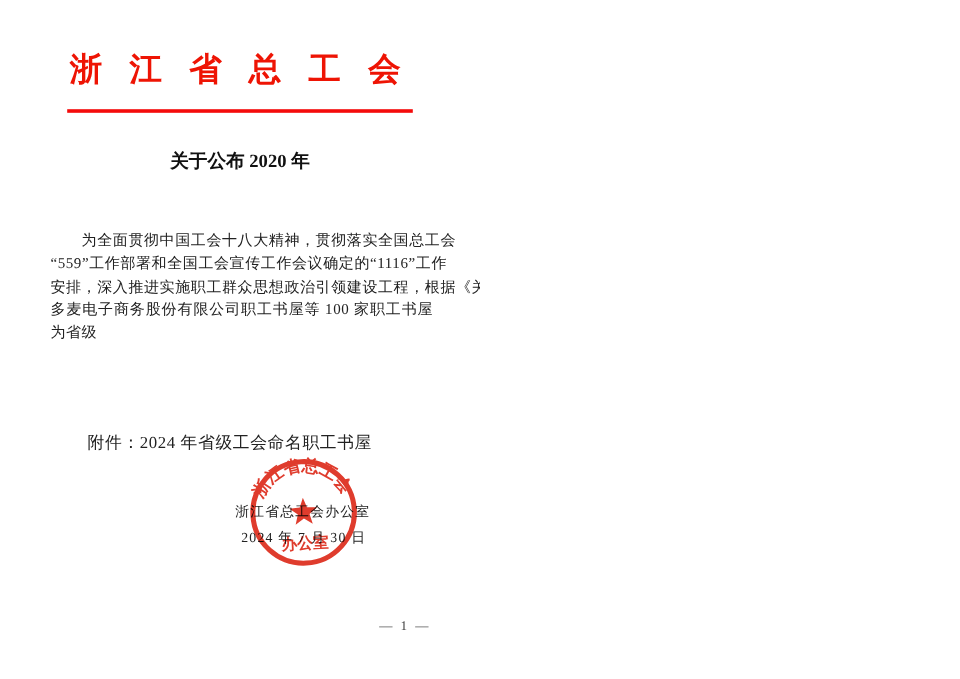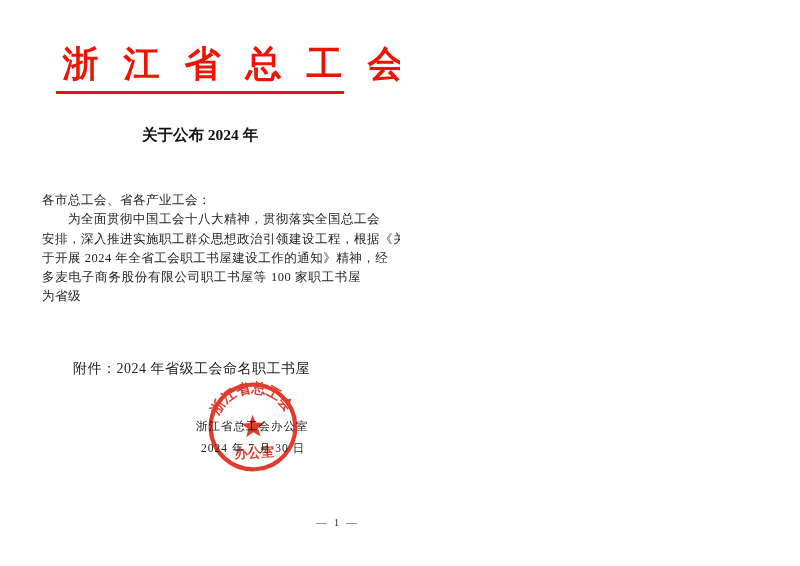--- a/index.html
+++ b/index.html
@@ -8,23 +8,22 @@
     font-family:"Liberation Serif","DejaVu Serif",serif;
     color:#1a1a1a;
   }
   .page{position:absolute;top:0;height:566px;background:#fff;}
   #page-left{left:0;width:400px;}
   #page-right{left:400px;width:400px;}
 
   
   .org-header{
     position:absolute;left:0;top:40px;width:400px;text-align:center;
-    font-size:36px;font-weight:bold;letter-spacing:8px;color:#ee1404;
+    font-size:27px;font-weight:bold;letter-spacing:8px;color:#ee1404;
     white-space:nowrap;
-    margin-left:37px;
   }
   .red-rule{position:absolute;left:56px;top:91px;width:288px;height:3px;background:#f40b0b;}
   .doc-title{
     position:absolute;left:0;top:126px;width:400px;text-align:center;
     font-size:15.5px;font-weight:bold;line-height:18px;color:#111;
   }
   .body-block{
     position:absolute;left:42px;top:191px;width:319px;
     font-size:12.5px;line-height:19.3px;letter-spacing:0.5px;color:#222;
   }
@@ -44,30 +43,29 @@
   .page-num{position:absolute;top:516px;font-size:11px;letter-spacing:2px;color:#3c3c3c;white-space:nowrap;}
   #page-num-left{left:316px;}
 </style>
 </head>
 <body>
 
 <div class="page" id="page-left">
   <div class="org-header">浙 江 省 总 工 会</div>
   <div class="red-rule"></div>
   <div class="doc-title">
-    <div>关于公布 2024 年</div>
+    <div>关于公布 2020 年</div>
   </div>
 
   <div class="body-block">
-    <div class="salutation">各市总工会、省各产业工会：</div>
     <div>
 
     <div class="body-line">　　为全面贯彻中国工会十八大精神，贯彻落实全国总工会</div>
+        <div class="body-line">“559”工作部署和全国工会宣传工作会议确定的“1116”工作</div>
         <div class="body-line">安排，深入推进实施职工群众思想政治引领建设工程，根据《关</div>
-        <div class="body-line">于开展 2024 年全省工会职工书屋建设工作的通知》精神，经</div>
         <div class="body-line">多麦电子商务股份有限公司职工书屋等 100 家职工书屋为省级</div>
       </div>
   </div>
 
   <div class="attachment">附件：2024 年省级工会命名职工书屋</div>
 
   <div class="sign-line" id="signer">浙江省总工会办公室</div>
   <div class="sign-line" id="sign-date">2024 年 7 月 30 日</div>
 
   <svg class="seal" viewBox="0 0 100 100">

